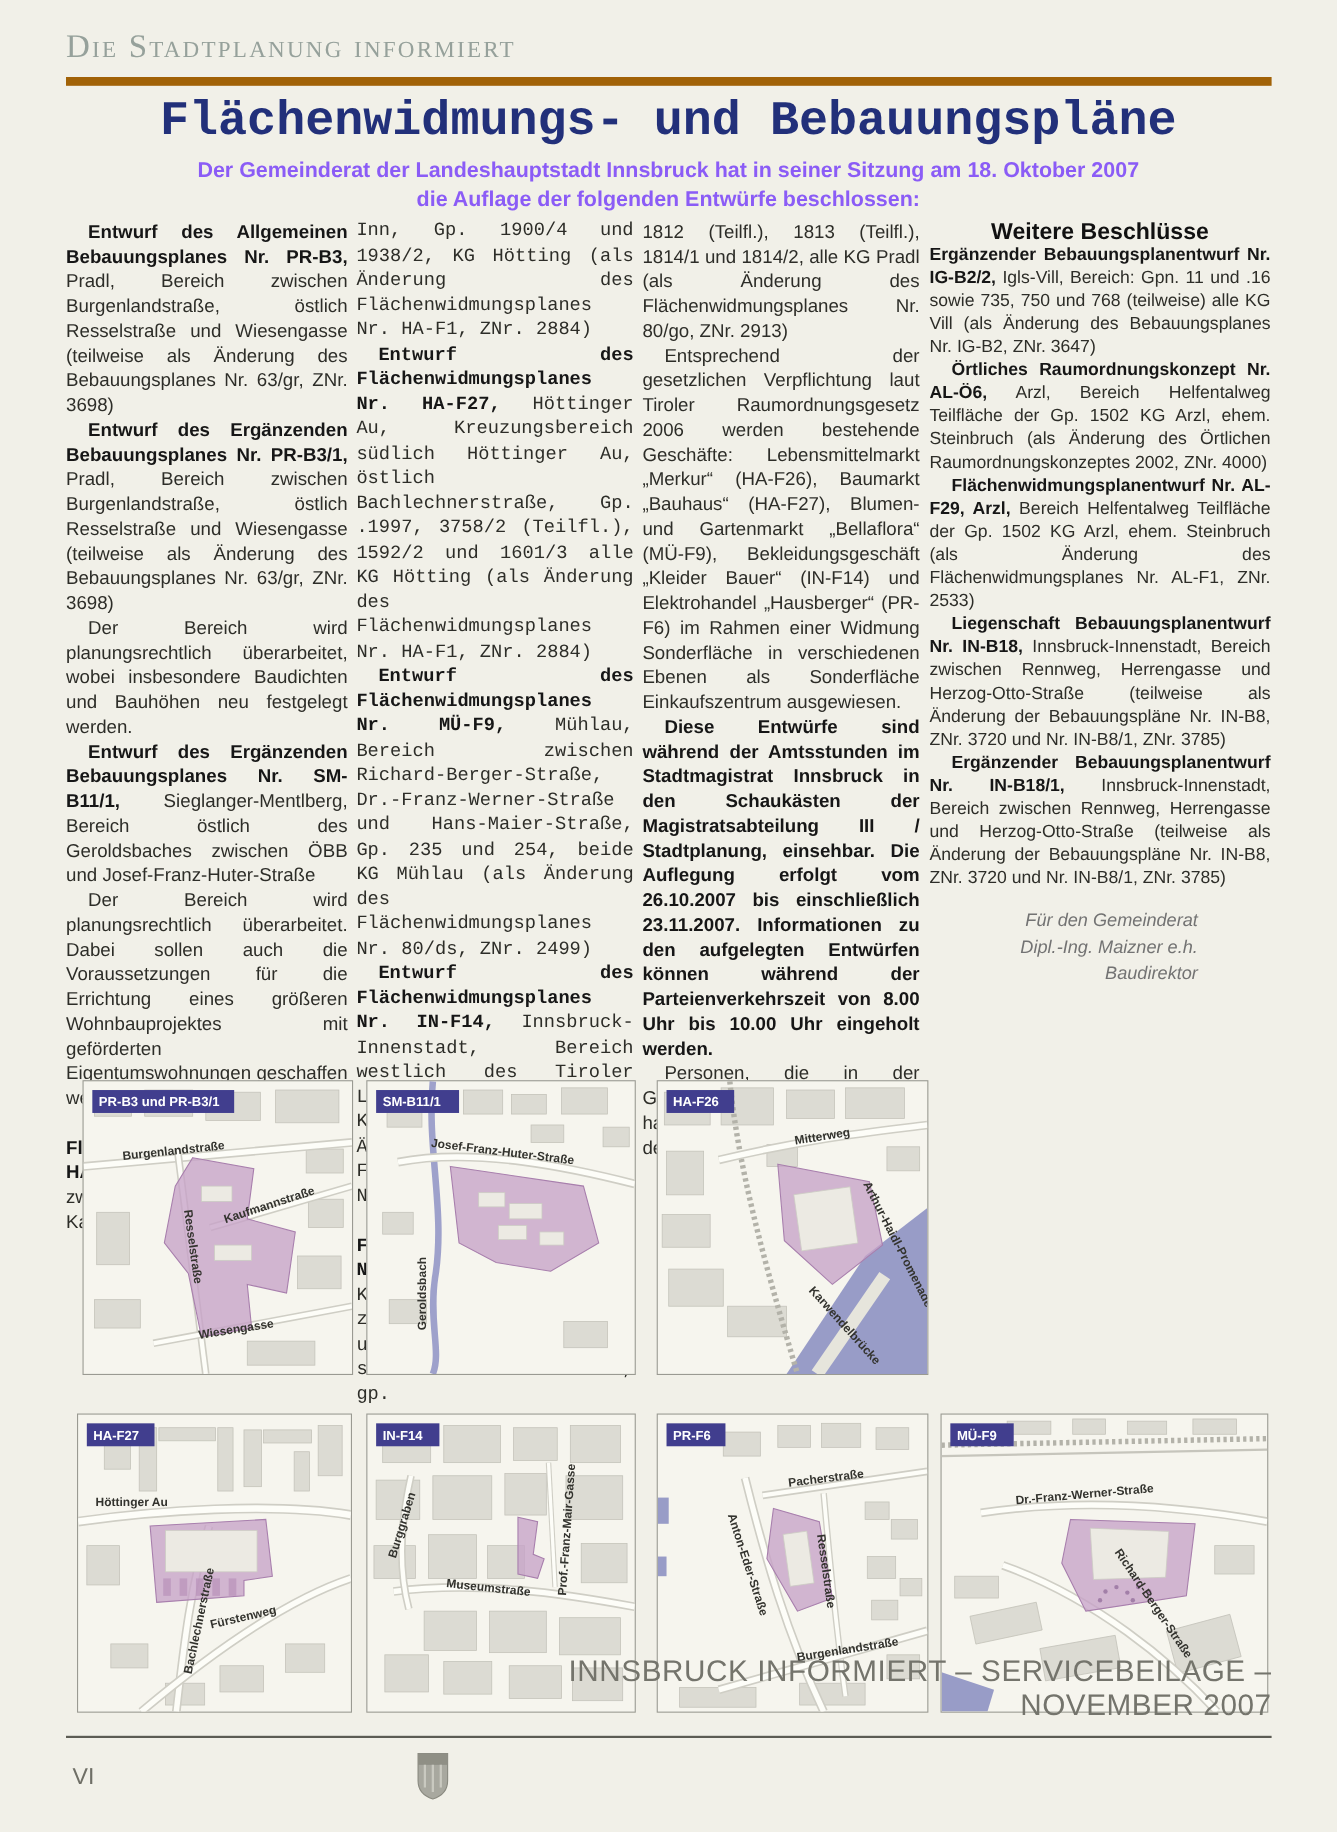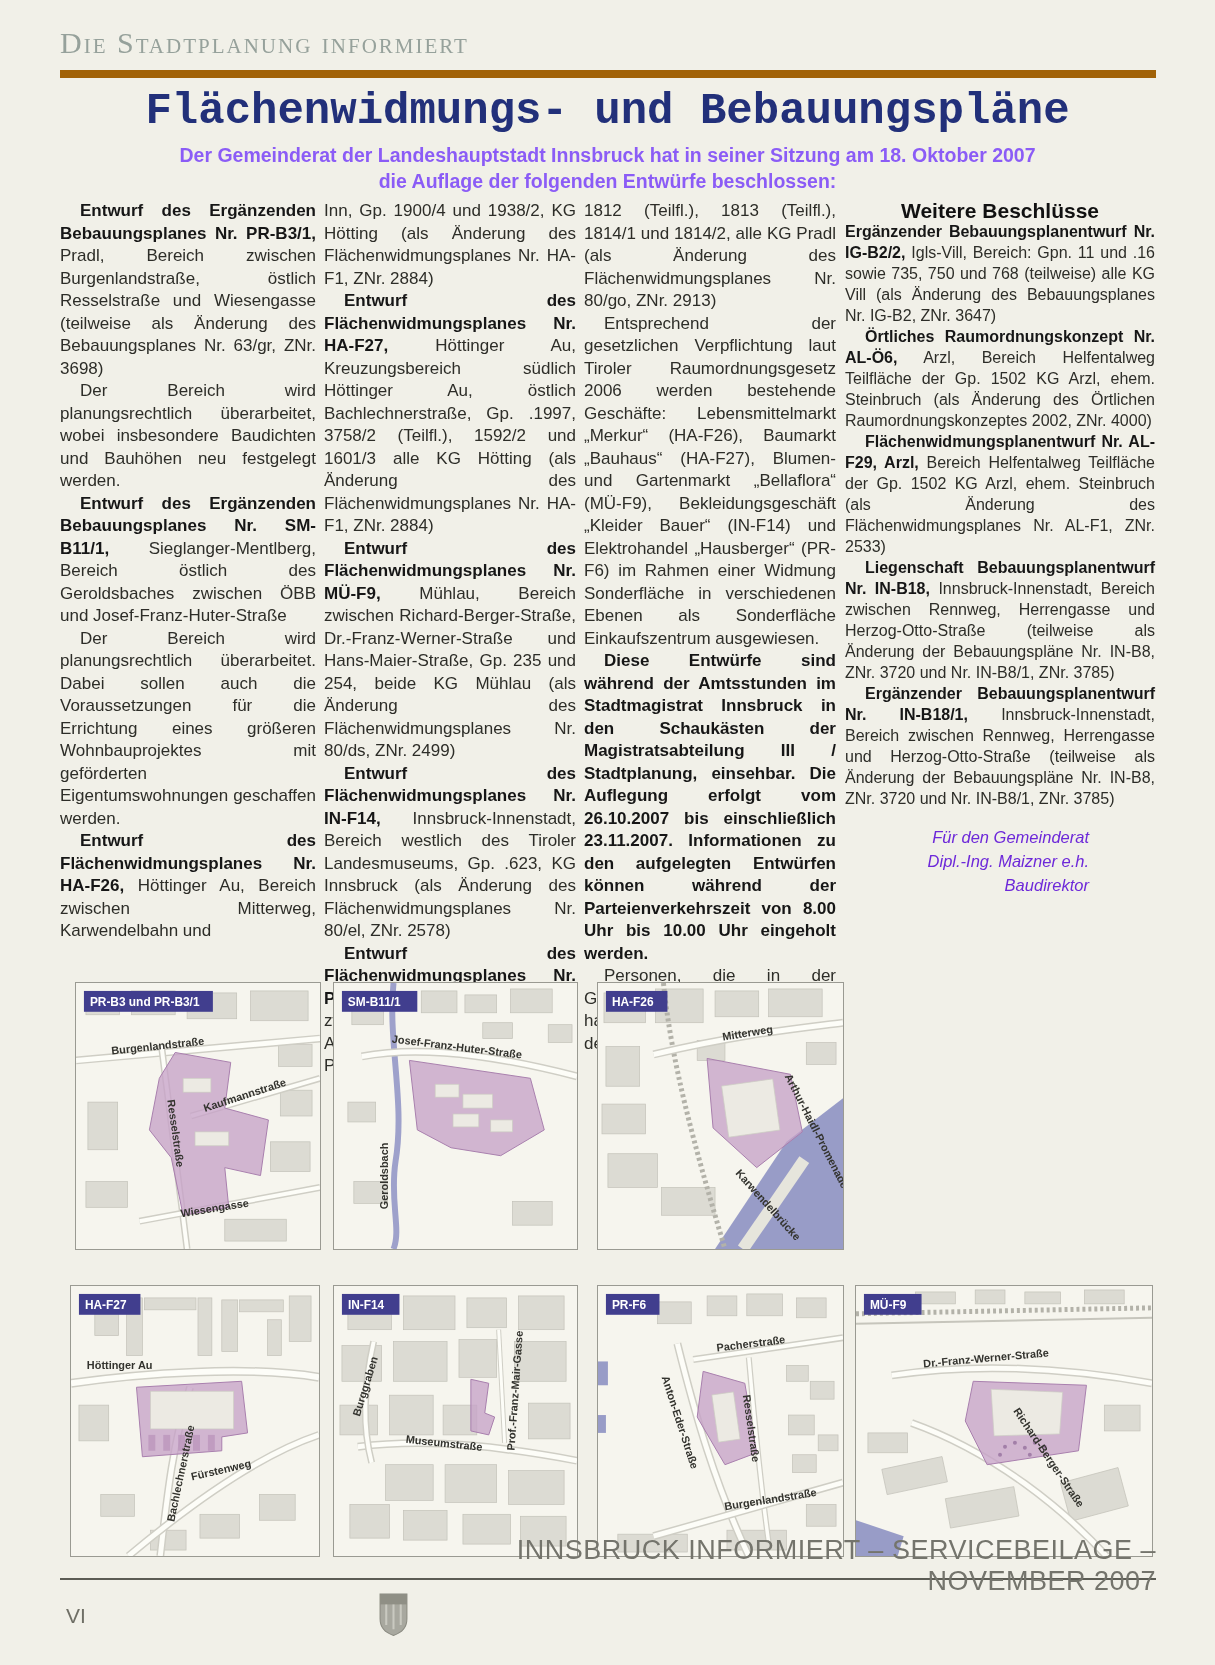--- a/index.html
+++ b/index.html
@@ -35,30 +35,30 @@
   .col{
     position:absolute;top:200px;
     font-size:17px;line-height:22.5px;
     text-align:justify;
   }
   .col p{margin:0;}
   .col .ind{text-indent:20px;}
   .col b.lead{font-weight:bold;color:#161616;}
   .col .strong{font-weight:bold;color:#161616;}
   .col1{left:60px;width:256px;}
-  .col2{left:324px;width:252px;}
+  .col2{left:324px;width:252px;font-family:Liberation Mono, monospace;}
   .col3{left:584px;width:252px;}
   .col4{left:845px;width:310px;font-size:16px;line-height:21px;}
   .further{
     text-align:center;font-weight:bold;font-size:21px;
     margin:14px 0 10px 0;color:#111;text-indent:0;
   }
   .sig{
     margin-top:16px;text-align:right;padding-right:66px;
-    font-style:italic;line-height:24px;font-size:16.5px;color:#6d28d9;
+    font-style:italic;line-height:24px;font-size:16.5px;color:#737373;
   }
   .map{
     position:absolute;
     border:1px solid #9a9a92;
     background:#f6f5ee;
     box-sizing:border-box;
   }
   .map svg{display:block;width:100%;height:100%;}
   .map1{left:75px; top:982px; width:246px;height:268px;}
   .map2{left:333px;top:982px; width:245px;height:268px;}
@@ -86,36 +86,37 @@
   .footer-rule{
     position:absolute;left:60px;top:1578px;width:1096px;
     border-top:2px solid #5c5c54;
   }
   .page-num{
     position:absolute;left:66px;top:1604px;
     font-size:21px;color:#6f6f66;
   }
   .crest{position:absolute;left:378px;top:1592px;width:31px;height:46px;}
   .footer-text{
-    position:absolute;left:460px;top:1535px;width:696px;
+    position:absolute;left:460px;top:1504px;width:696px;
     text-align:right;font-size:27px;color:#74746c;letter-spacing:0.5px;
     font-family:"Liberation Sans",sans-serif;
   }
 </style>
 </head>
 <body>
 
 <div class="kicker">Die Stadtplanung informiert</div>
 <h1 class="title" style="margin:0;">Flächenwidmungs- und Bebauungspläne</h1>
 <div class="subtitle">
   <div>Der Gemeinderat der Landeshauptstadt Innsbruck hat in seiner Sitzung am 18. Oktober 2007</div>
   <div>die Auflage der folgenden Entwürfe beschlossen:</div>
 </div>
 
 <div class="col col1">
+  <p class="ind"><b class="lead">Entwurf des Allgemeinen Bebauungsplanes Nr. PR-B3,</b> <span>Pradl, Bereich zwischen Burgenlandstraße, östlich Resselstraße und Wiesengasse (teilweise als Änderung des Bebauungsplanes Nr. 63/gr, ZNr. 3698)</span></p>
   <p class="ind"><b class="lead">Entwurf des Ergänzenden Bebauungsplanes Nr. PR-B3/1,</b> <span>Pradl, Bereich zwischen Burgenlandstraße, östlich Resselstraße und Wiesengasse (teilweise als Änderung des Bebauungsplanes Nr. 63/gr, ZNr. 3698)</span></p>
   <p class="ind"><span>Der Bereich wird planungsrechtlich überarbeitet, wobei insbesondere Baudichten und Bauhöhen neu festgelegt werden.</span></p>
   <p class="ind"><b class="lead">Entwurf des Ergänzenden Bebauungsplanes Nr. SM-B11/1,</b> <span>Sieglanger-Mentlberg, Bereich östlich des Geroldsbaches zwischen ÖBB und Josef-Franz-Huter-Straße</span></p>
   <p class="ind"><span>Der Bereich wird planungsrechtlich überarbeitet. Dabei sollen auch die Voraussetzungen für die Errichtung eines größeren Wohnbauprojektes mit geförderten Eigentumswohnungen geschaffen werden.</span></p>
   <p class="ind"><b class="lead">Entwurf des Flächenwidmungsplanes Nr. HA-F26,</b> <span>Höttinger Au, Bereich zwischen Mitterweg, Karwendelbahn und</span></p>
 </div>
 
 <div class="col col2">
   <p><span>Inn, Gp. 1900/4 und 1938/2, KG Hötting (als Änderung des Flächenwidmungsplanes Nr. HA-F1, ZNr. 2884)</span></p>
   <p class="ind"><b class="lead">Entwurf des Flächenwidmungsplanes Nr. HA-F27,</b> <span>Höttinger Au, Kreuzungsbereich südlich Höttinger Au, östlich Bachlechnerstraße, Gp. .1997, 3758/2 (Teilfl.), 1592/2 und 1601/3 alle KG Hötting (als Änderung des Flächenwidmungsplanes Nr. HA-F1, ZNr. 2884)</span></p>

